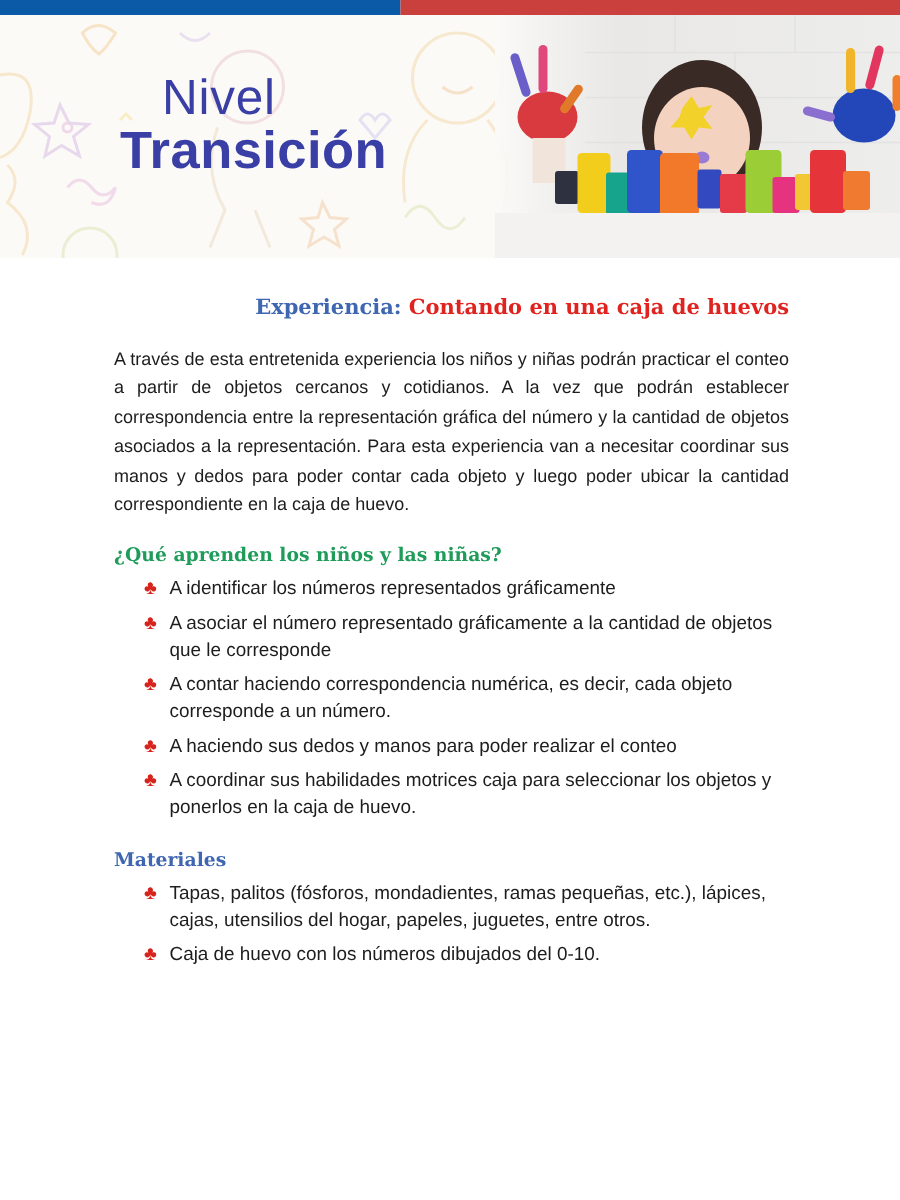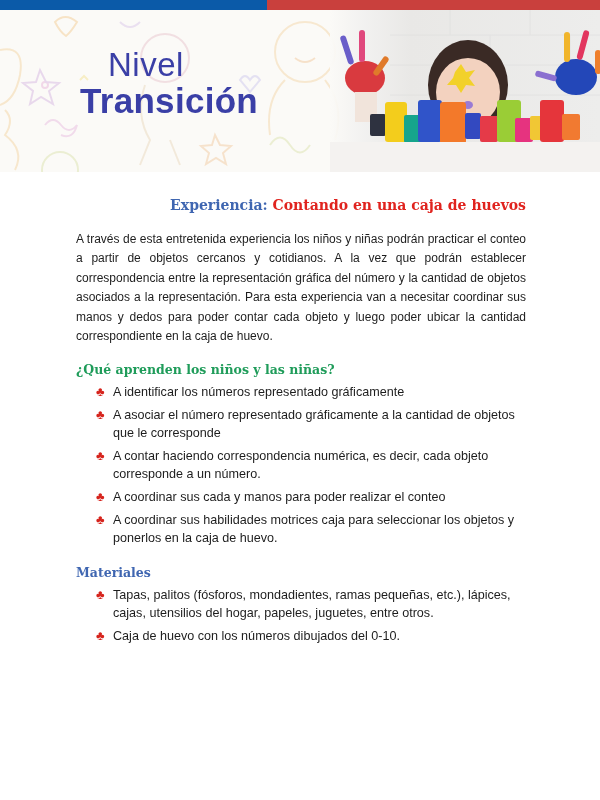--- a/index.html
+++ b/index.html
@@ -121,24 +121,24 @@
 <div class="content">
   <h1 class="title">
     <span class="t1">Experiencia:</span>
     <span class="t2">Contando en una caja de huevos</span>
   </h1>
 
   <p class="intro">A través de esta entretenida experiencia los niños y niñas podrán practicar el conteo a partir de objetos cercanos y cotidianos. A la vez que podrán establecer correspondencia entre la representación gráfica del número y la cantidad de objetos asociados a la representación. Para esta experiencia van a necesitar coordinar sus manos y dedos para poder contar cada objeto y luego poder ubicar la cantidad correspondiente en la caja de huevo.</p>
 
   <h2 class="h2 green">¿Qué aprenden los niños y las niñas?</h2>
   <ul class="list">
-    <li><span class="bullet">♣</span><span>A identificar los números representado gráficamente</span></li>
+    <li><span class="bullet">♣</span><span>A identificar los números representados gráficamente</span></li>
     <li><span class="bullet">♣</span><span>A asociar el número representado gráficamente a la cantidad de objetos que le corresponde</span></li>
     <li><span class="bullet">♣</span><span>A contar haciendo correspondencia numérica, es decir, cada objeto corresponde a un número.</span></li>
-    <li><span class="bullet">♣</span><span>A coordinar sus cada y manos para poder realizar el conteo</span></li>
+    <li><span class="bullet">♣</span><span>A haciendo sus dedos y manos para poder realizar el conteo</span></li>
     <li><span class="bullet">♣</span><span>A coordinar sus habilidades motrices caja para seleccionar los objetos y ponerlos en la caja de huevo.</span></li>
   </ul>
 
   <h2 class="h2 blue">Materiales</h2>
   <ul class="list">
     <li><span class="bullet">♣</span><span>Tapas, palitos (fósforos, mondadientes, ramas pequeñas, etc.), lápices, cajas, utensilios del hogar, papeles, juguetes, entre otros.</span></li>
     <li><span class="bullet">♣</span><span>Caja de huevo con los números dibujados del 0-10.</span></li>
   </ul>
 </div>
 

